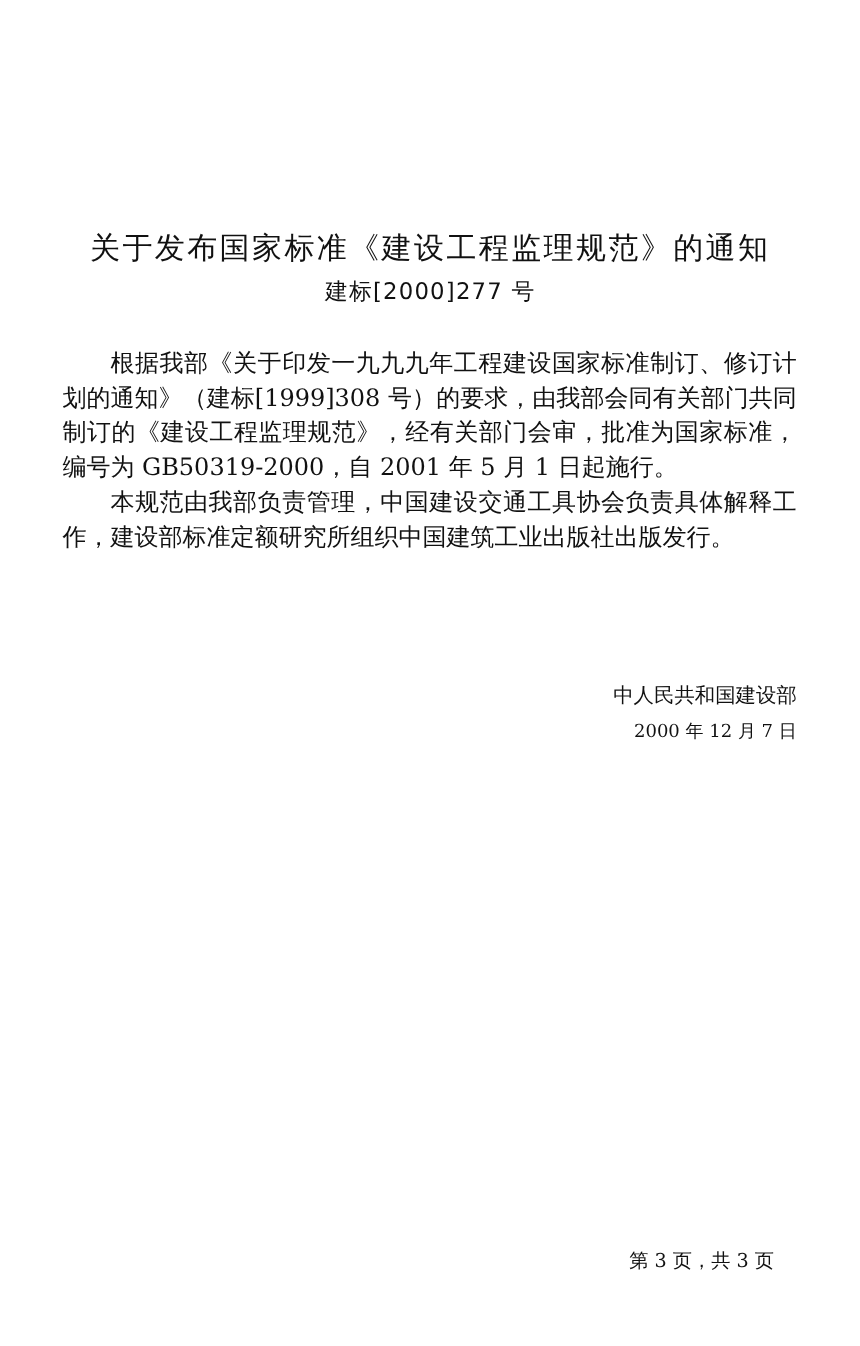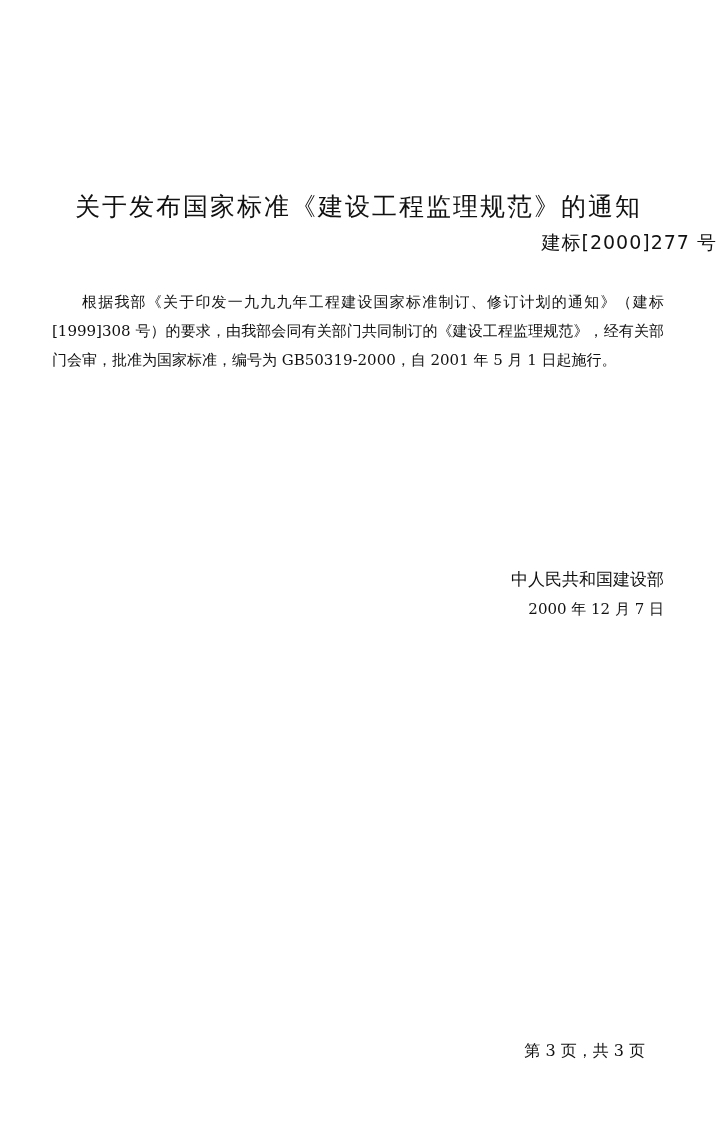--- a/index.html
+++ b/index.html
@@ -1,36 +1,37 @@
 <!DOCTYPE html>
 <html><head>
 <meta charset="utf-8">
 <style>
   html, body { margin:0; padding:0; background:#ffffff; }
   body { width:717px; height:1122px; position:relative; overflow:hidden;
          font-family:"DejaVu Serif","Liberation Serif",serif; color:#111; }
   .title { position:absolute; left:0; width:717px; top:190px; text-align:center;
            font-family:Liberation Mono, monospace;
            font-size:25px; letter-spacing:2px; color:#111; }
-  .subtitle { position:absolute; left:0; width:717px; top:230px; text-align:right;
+  .subtitle { position:absolute; left:0; width:717px; top:230px; text-align:center;
               font-family:"DejaVu Sans","Liberation Sans",sans-serif;
               font-size:19px; letter-spacing:1px; color:#111; }
   .body { position:absolute; left:52px; width:612px; top:288px;
-          font-size:15px; line-height:29px; text-align:justify; }
+          font-size:20px; line-height:29px; text-align:justify; }
   .body p { margin:0; text-indent:2em; }
   .sign { position:absolute; right:53px; top:568px; 
           font-family:"DejaVu Sans","Liberation Sans",sans-serif; font-size:17px; }
   .date { position:absolute; right:53px; top:600px; font-size:15px; }
   .footer { position:absolute; right:72px; top:1041px; font-size:16px; }
 </style>
 </head>
 <body>
 
 <div>
   <div class="title">关于发布国家标准《建设工程监理规范》的通知</div>
   <div class="subtitle">建标[2000]277 号</div>
   <div class="body">
     <p>根据我部《关于印发一九九九年工程建设国家标准制订、修订计划的通知》（建标[1999]308 号）的要求，由我部会同有关部门共同制订的《建设工程监理规范》，经有关部门会审，批准为国家标准，编号为 GB50319-2000，自 2001 年 5 月 1 日起施行。</p>
+    <p>本规范由我部负责管理，中国建设交通工具协会负责具体解释工作，建设部标准定额研究所组织中国建筑工业出版社出版发行。</p>
   </div>
   <div class="sign">中人民共和国建设部</div>
   <div class="date">2000 年 12 月 7 日</div>
   <div class="footer">第 3 页，共 3 页</div>
 </div>
 
 </body></html>

